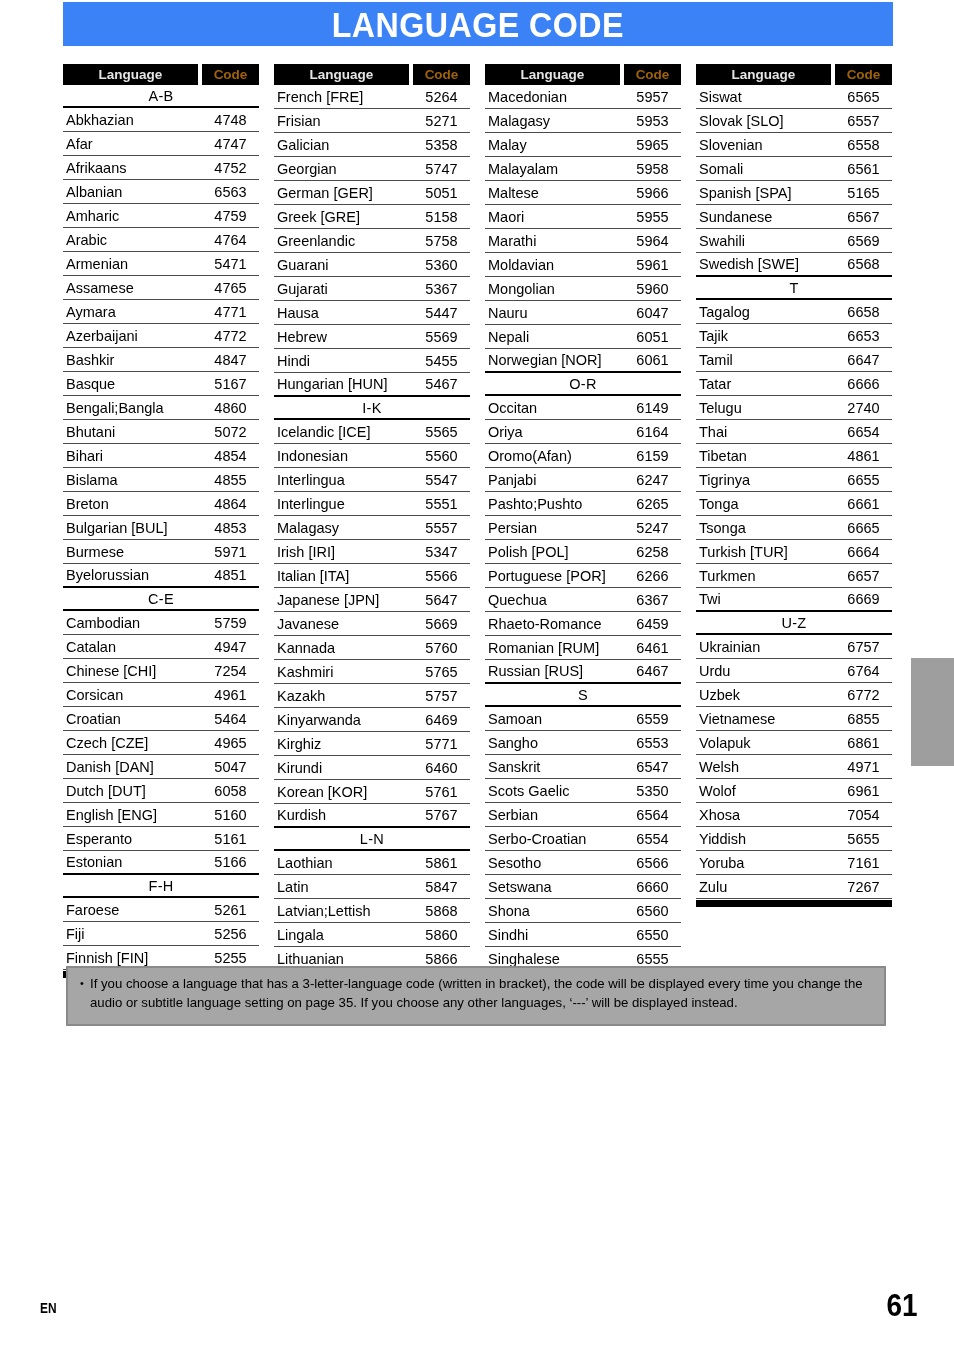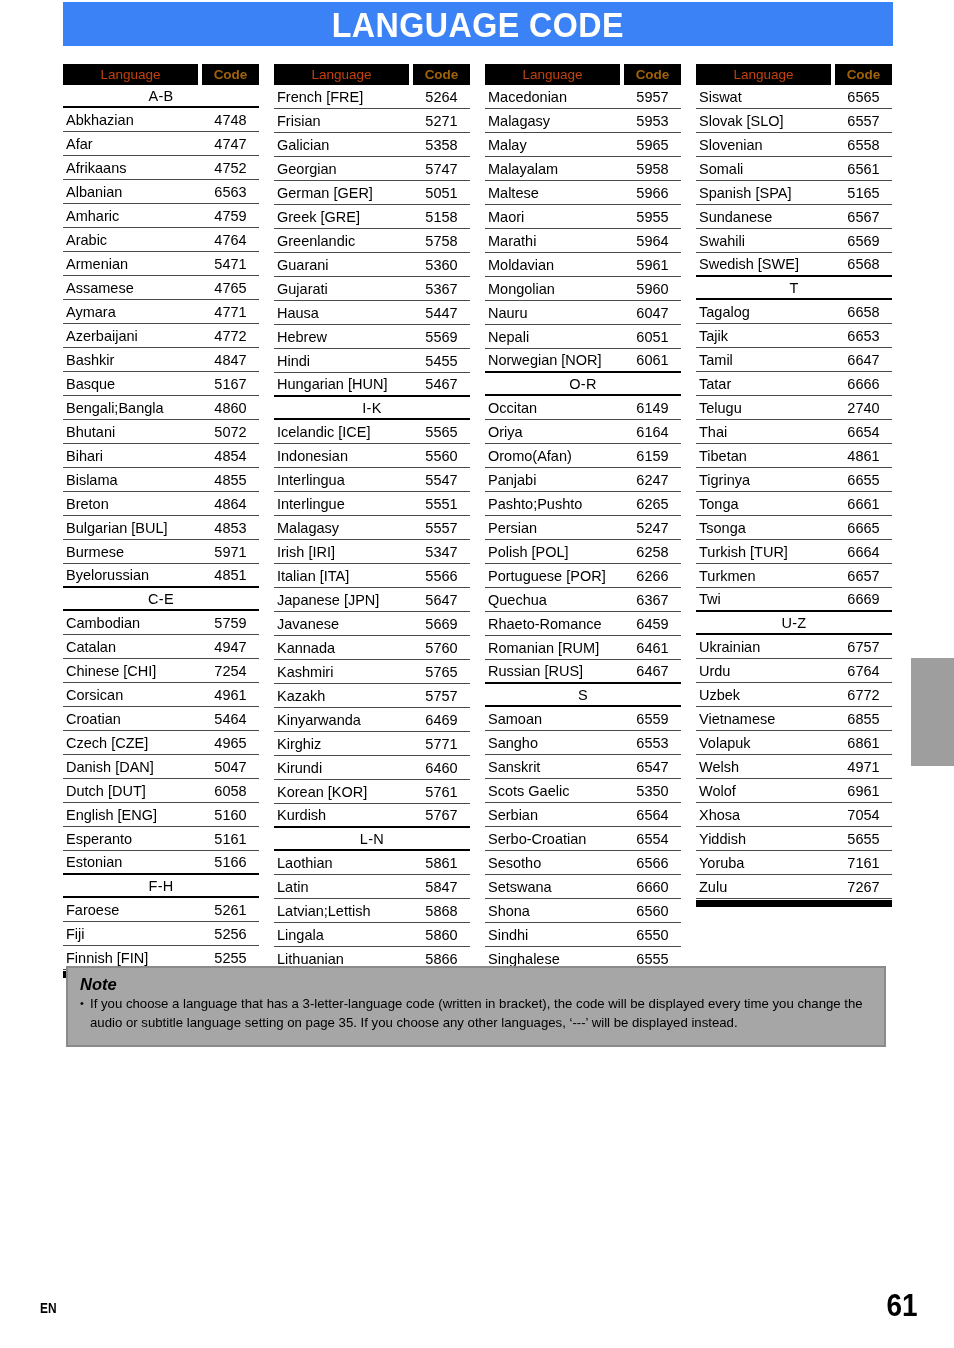--- a/index.html
+++ b/index.html
@@ -53,24 +53,24 @@
   .col:last-child { margin-right: 0; }
 
   
   .col-head {
     display: flex;
     height: 21px;
     margin-bottom: 0px;
   }
   .col-head .hl {
     background: #000;
-    color: #c2410c;
+    color: #e5e5e5;
     flex: 1 1 auto;
     font-size: 13.5px;
-    font-weight: normal;
+    font-weight: bold;
     display: flex;
     align-items: center;
     justify-content: center;
     line-height: 1;
   }
   .col-head .gap {
     width: 4px;
     background: #fff;
     flex: 0 0 auto;
   }
@@ -778,21 +778,20 @@
       </div>
       <div class="rw">
         <span class="lang">Zulu</span>
         <span class="code">7267</span>
       </div>
       <div class="endbar"></div>
     </div>
   </div>
 
 <div class="note-box">
-  <div class="note-title">Note</div>
   <div class="note-list">
     <span class="note-bullet">•</span>
     <span class="note-text">If you choose a language that has a 3-letter-language code (written in bracket), the code will be displayed every time you change the audio or subtitle language setting on page 35. If you choose any other languages, ‘---’ will be displayed instead.</span>
   </div>
 </div>
 
 <div class="side-tab"></div>
 
 <div class="footer-en">EN</div>
 <div class="footer-page">61</div>

